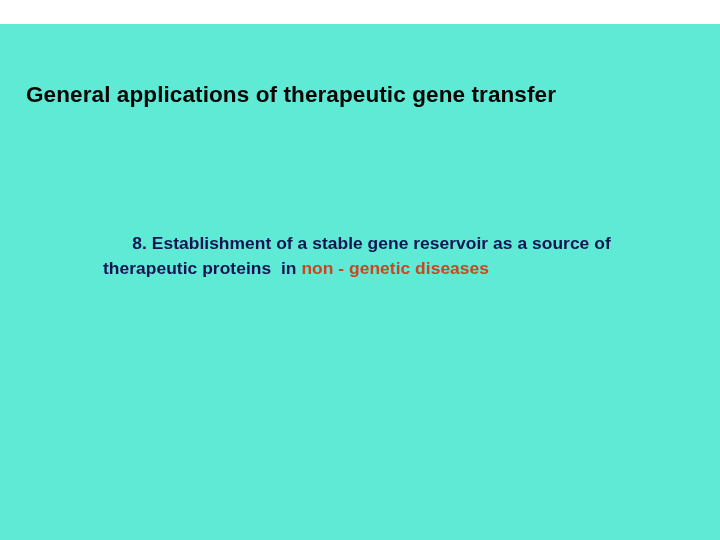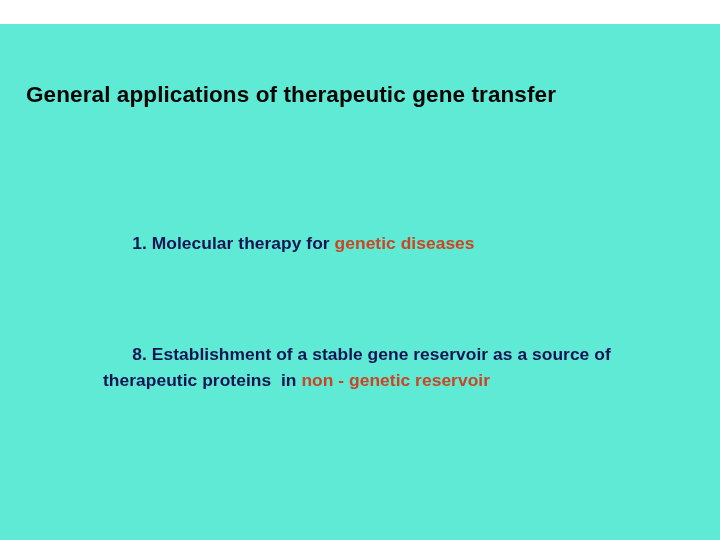--- a/index.html
+++ b/index.html
@@ -67,23 +67,20 @@
 </style>
 </head>
 <body>
 
 <div class="slide">
 
   <h1 class="slide-title">General applications of therapeutic gene transfer</h1>
 
   <div class="body-list">
 
-    <p class="list-item item-gap-1">
-      <span>1. Molecular therapy for </span><span class="hl">genetic diseases</span><span></span>
-    </p>
 
     <p class="list-item item-gap-2">
-      <span>8. Establishment of a stable gene reservoir as a source of therapeutic proteins  in </span><span class="hl">non - genetic reservoir</span><span></span>
+      <span>8. Establishment of a stable gene reservoir as a source of therapeutic proteins  in </span><span class="hl">non - genetic diseases</span><span></span>
     </p>
 
 
   </div>
 </div>
 
 </body></html>

